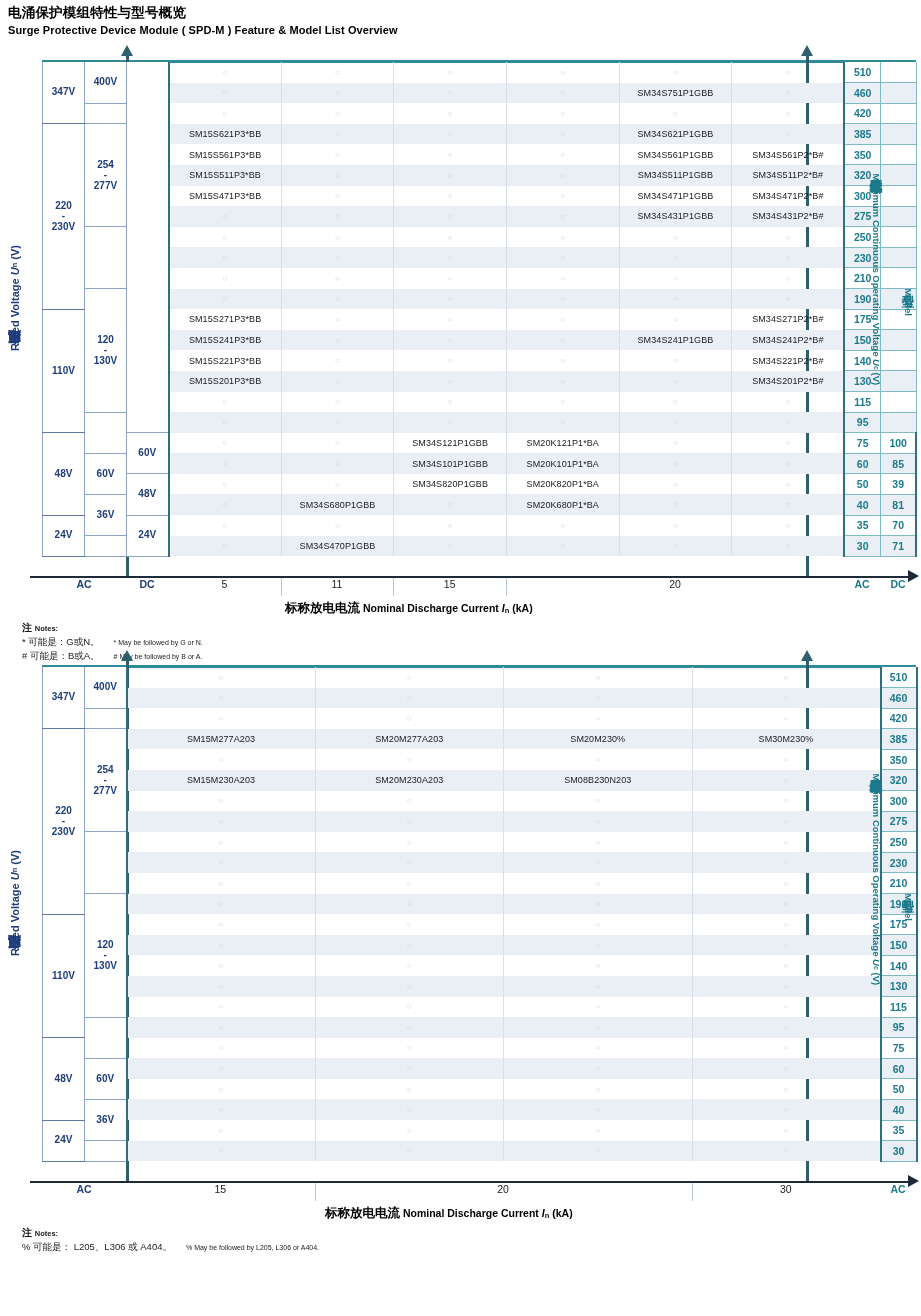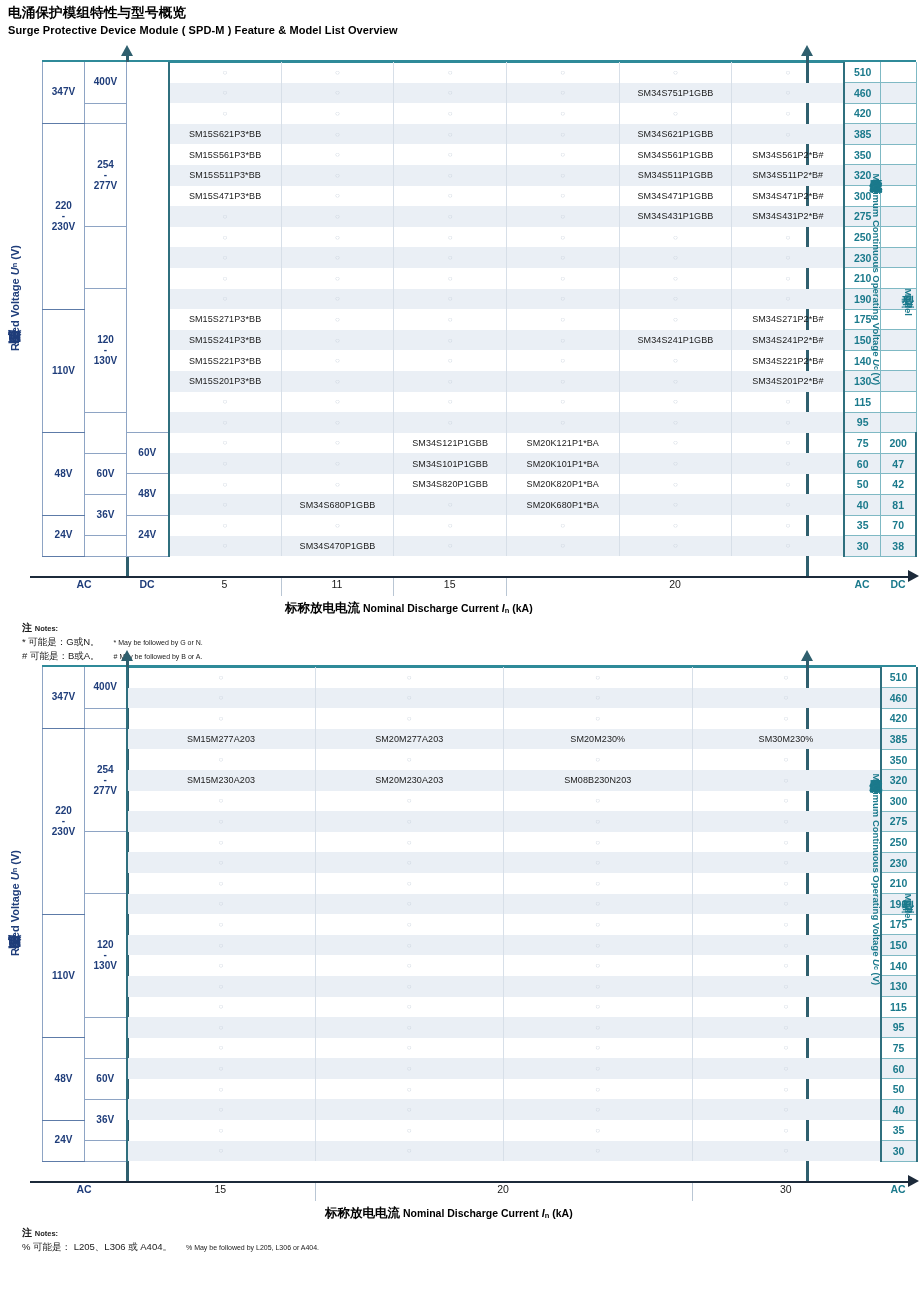--- a/index.html
+++ b/index.html
@@ -384,43 +384,43 @@
             <tr>
               <td class="vgroup" rowspan="4" style="border-bottom: 1px solid rgb(93, 123, 168);">48V</td>
               <td class="vdc" rowspan="2" style="border-bottom: 1px solid rgb(142, 164, 196);">60V</td>
               <td class="data first empty-dot">○</td>
               <td class="data empty-dot">○</td>
               <td class="data">SM34S121P1GBB</td>
               <td class="data">SM20K121P1*BA</td>
               <td class="data empty-dot">○</td>
               <td class="data empty-dot">○</td>
               <td class="uc left-thick">75</td>
-              <td class="uc right-thick">200</td>
+              <td class="uc right-thick">100</td>
             </tr>
             <tr class="alt">
               <td class="vsub" rowspan="2" style="border-bottom: 1px solid rgb(142, 164, 196);">60V</td>
               <td class="data first empty-dot">○</td>
               <td class="data empty-dot">○</td>
               <td class="data">SM34S101P1GBB</td>
               <td class="data">SM20K101P1*BA</td>
               <td class="data empty-dot">○</td>
               <td class="data empty-dot">○</td>
               <td class="uc left-thick">60</td>
-              <td class="uc right-thick">47</td>
+              <td class="uc right-thick">85</td>
             </tr>
             <tr>
               <td class="vdc" rowspan="2" style="border-bottom: 1px solid rgb(142, 164, 196);">48V</td>
               <td class="data first empty-dot">○</td>
               <td class="data empty-dot">○</td>
               <td class="data">SM34S820P1GBB</td>
               <td class="data">SM20K820P1*BA</td>
               <td class="data empty-dot">○</td>
               <td class="data empty-dot">○</td>
               <td class="uc left-thick">50</td>
-              <td class="uc right-thick">42</td>
+              <td class="uc right-thick">39</td>
             </tr>
             <tr class="alt">
               <td class="vsub" rowspan="2" style="border-bottom: 1px solid rgb(142, 164, 196);">36V</td>
               <td class="data first empty-dot">○</td>
               <td class="data">SM34S680P1GBB</td>
               <td class="data empty-dot">○</td>
               <td class="data">SM20K680P1*BA</td>
               <td class="data empty-dot">○</td>
               <td class="data empty-dot">○</td>
               <td class="uc left-thick">40</td>
@@ -440,21 +440,21 @@
             </tr>
             <tr class="alt">
               <td class="vsub" rowspan="1" style="border-bottom: 1px solid rgb(142, 164, 196);"></td>
               <td class="data first empty-dot">○</td>
               <td class="data">SM34S470P1GBB</td>
               <td class="data empty-dot">○</td>
               <td class="data empty-dot">○</td>
               <td class="data empty-dot">○</td>
               <td class="data empty-dot">○</td>
               <td class="uc left-thick">30</td>
-              <td class="uc right-thick">38</td>
+              <td class="uc right-thick">71</td>
             </tr>
           </tbody>
         </table>
     </div>
 
     <div class="xaxis-row" style="left:42px; top:538px; width:874px; height:18px;" id="x1">
         <div class="tick acdc" style="left: 0px; width: 84px;">AC</div>
         <div class="tick acdc" style="left: 84px; width: 42px;">DC</div>
         <div class="tick" style="left: 126px; width: 112.667px;">5</div>
         <div class="xtick-sep" style="left: 238.667px; top: 0px; height: 18px;"></div>

